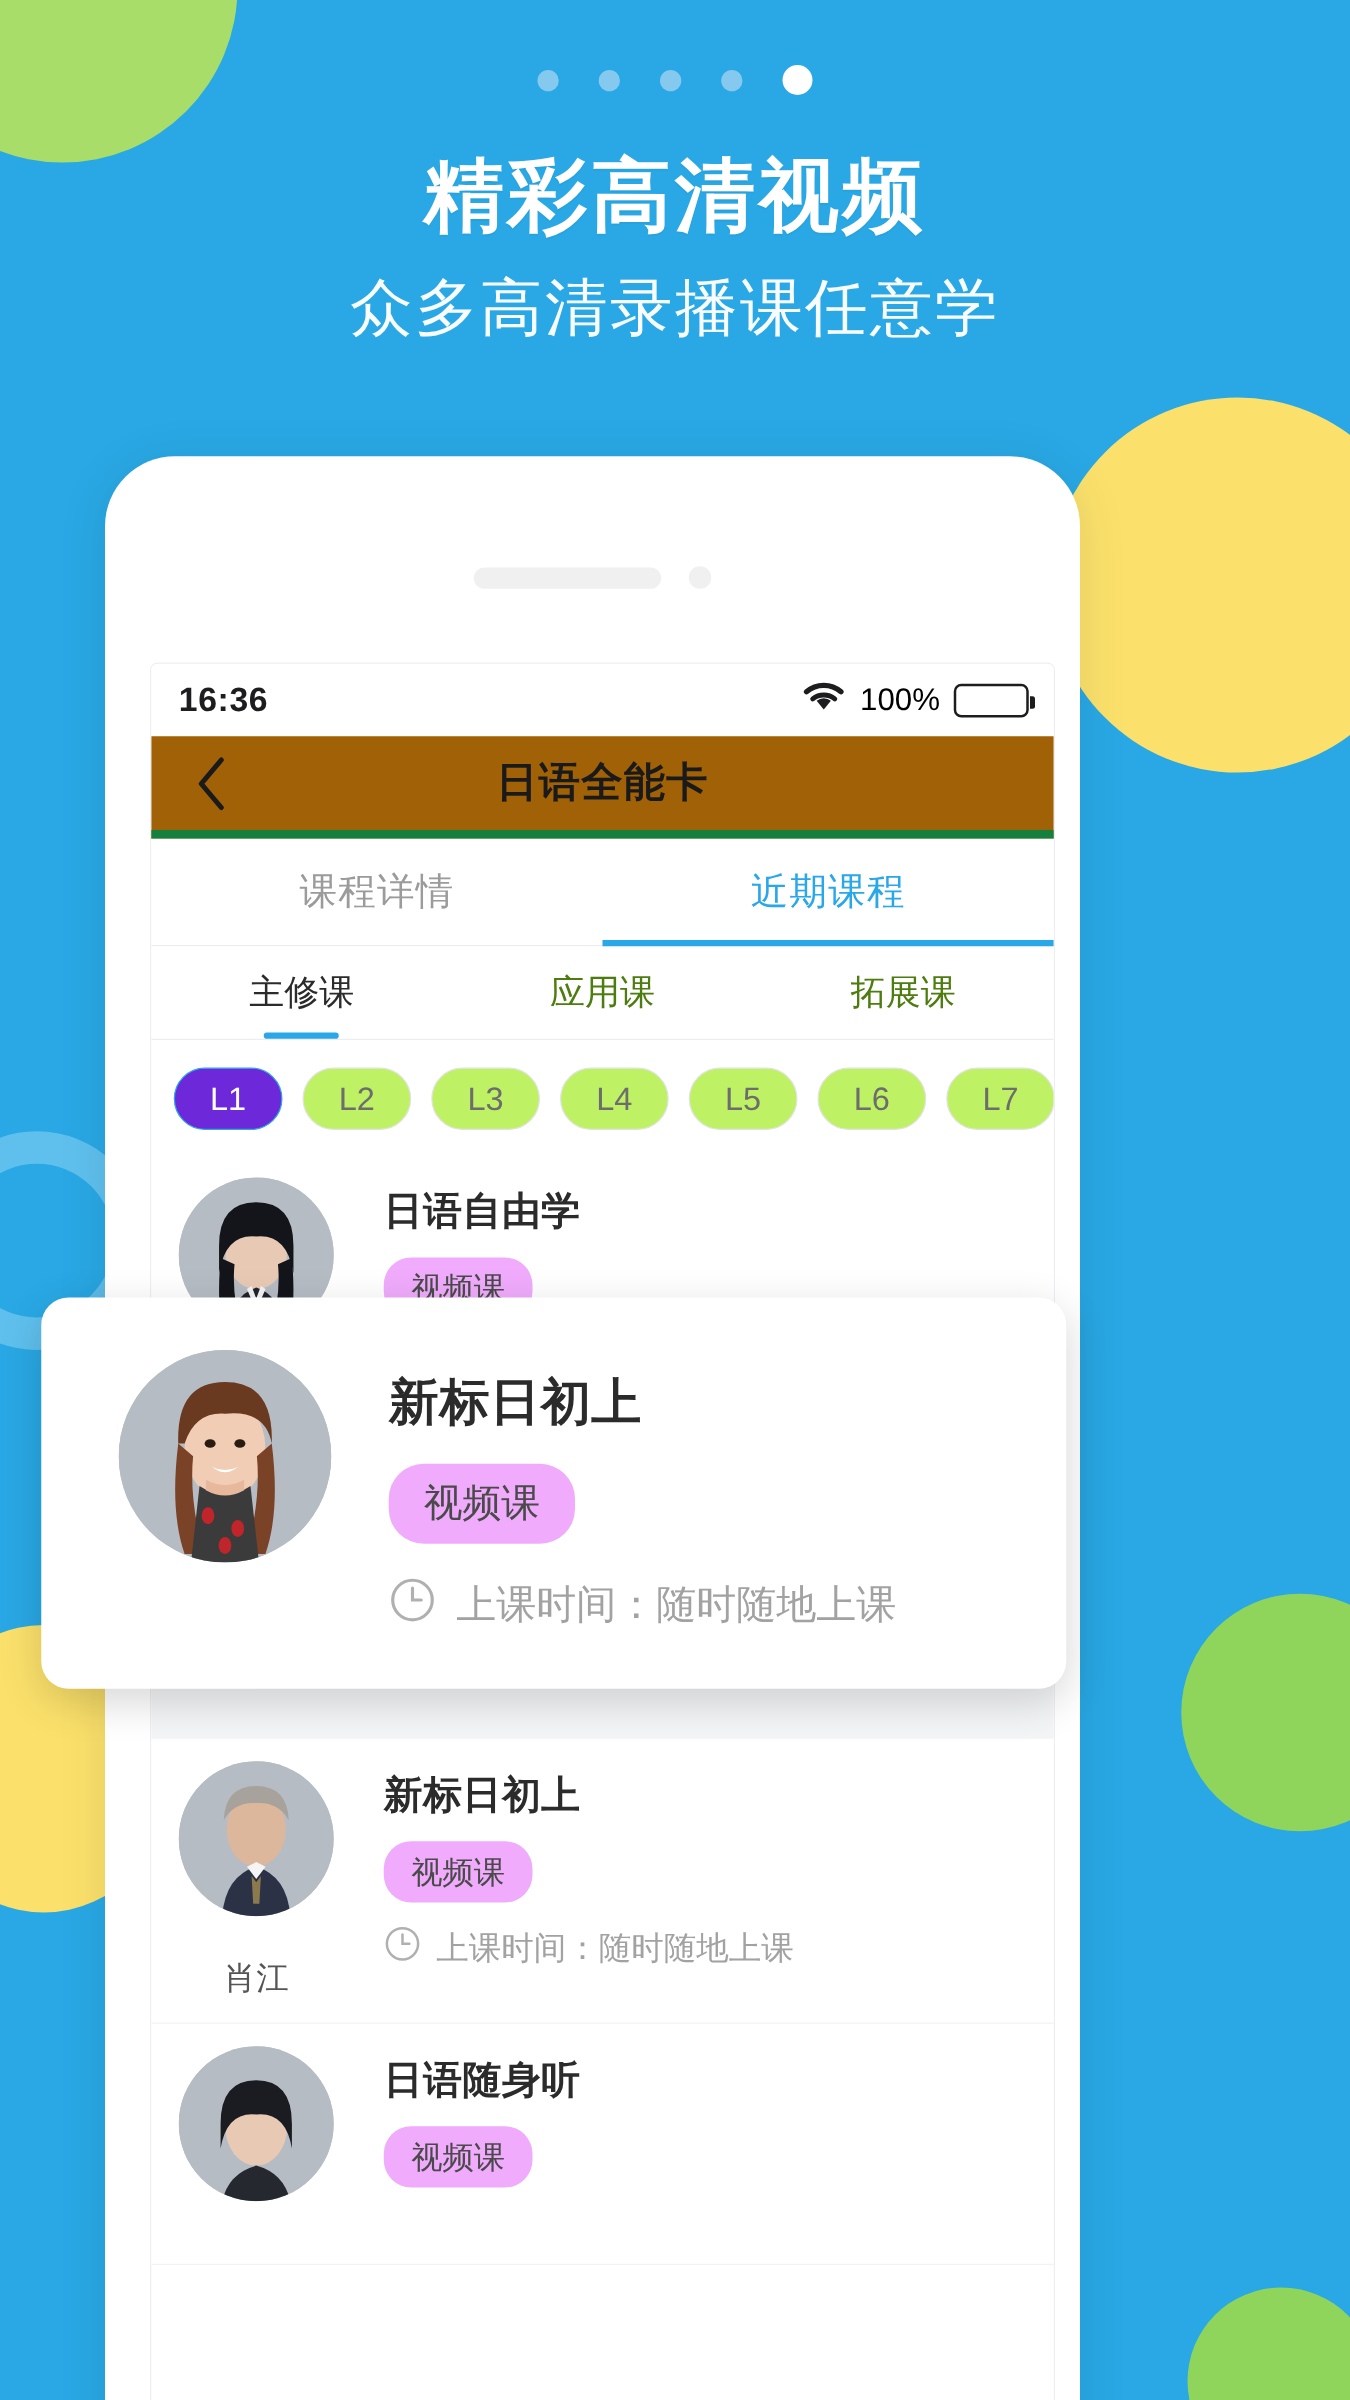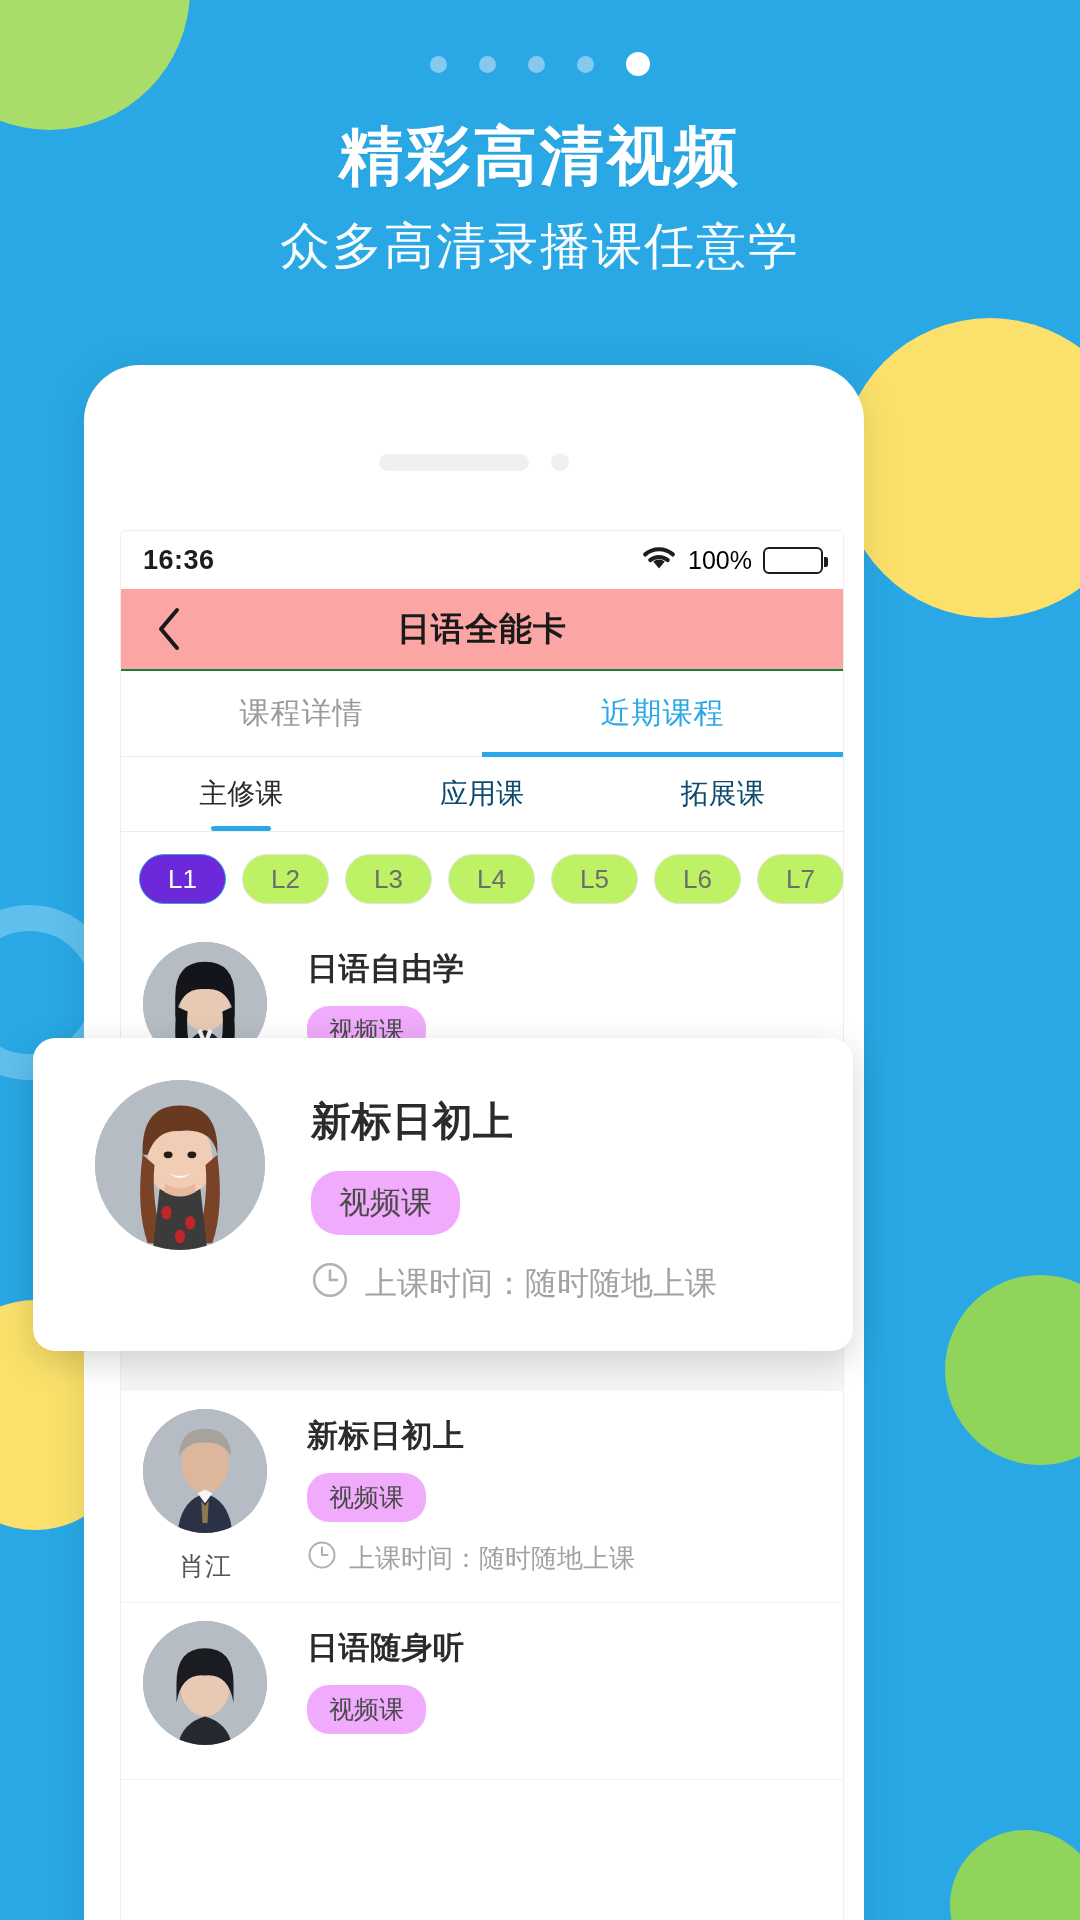--- a/index.html
+++ b/index.html
@@ -107,21 +107,21 @@
   }
   .battery::after {
     content:""; position:absolute; right:-7px; top:8px;
     width:4px; height:10px; background:#1d1d1f; border-radius:0 2px 2px 0;
   }
   .battery-fill { width:100%; height:100%; background:#1d1d1f; border-radius:3px; }
 
   
   .navbar {
     height:82px; display:flex; align-items:center; position:relative;
-    border-bottom:2px solid #15803d; background:#fca5a5;
+    border-bottom:7px solid #15803d; background:#a16207;
   }
   .nav-back {
     position:absolute; left:26px; top:50%; transform:translateY(-50%);
     width:44px; height:44px; display:flex; align-items:center; justify-content:center;
   }
   .nav-title {
     width:100%; text-align:center;
     font-size:33px; font-weight:bold; color:#1a1a1a; letter-spacing:1px;
   }
 
@@ -140,21 +140,21 @@
     height:5px; background:#2aa7e8;
   }
 
   
   .subtabs {
     display:flex; height:75px; background:#fff;
     border-bottom:1px solid #ededed;
   }
   .subtab {
     flex:1; display:flex; align-items:center; justify-content:center;
-    font-size:28px; color:#0c4a6e; position:relative;
+    font-size:28px; color:#4d7c0f; position:relative;
   }
   .subtab.active { color:#2b2b2b; font-weight:500; }
   .subtab.active::after {
     content:""; position:absolute; bottom:0; left:50%; transform:translateX(-50%);
     width:60px; height:5px; background:#2aa7e8; border-radius:3px;
   }
 
   
   .levels {
     display:flex; gap:16px; padding:22px 18px 20px 18px;
@@ -172,21 +172,21 @@
   .course-list { background:#fff; }
   .course-row {
     display:flex; padding:18px 24px 18px 22px; align-items:flex-start;
     border-bottom:1px solid #f2f2f2;
   }
   .avatar {
     width:124px; height:124px; border-radius:50%;
     background:#b6bcc4; flex:0 0 auto; overflow:hidden; position:relative;
   }
   .avatar svg { display:block; width:100%; height:100%; }
-  .avatar-wrap { display:flex; flex-direction:column; align-items:center; }
+  .avatar-wrap { display:flex; flex-direction:column; align-items:center;gap:16px; }
   .teacher-name {
     margin-top:16px; font-size:26px; color:#555; text-align:center;
   }
   .course-info { margin-left:40px; padding-top:6px; flex:1; }
   .course-title {
     font-size:31px; font-weight:bold; color:#2b2b2b; letter-spacing:0.5px;
   }
   .badge {
     display:inline-block; margin-top:16px;
     background:#f0abfc; color:#4a4a4a; font-size:25px;

